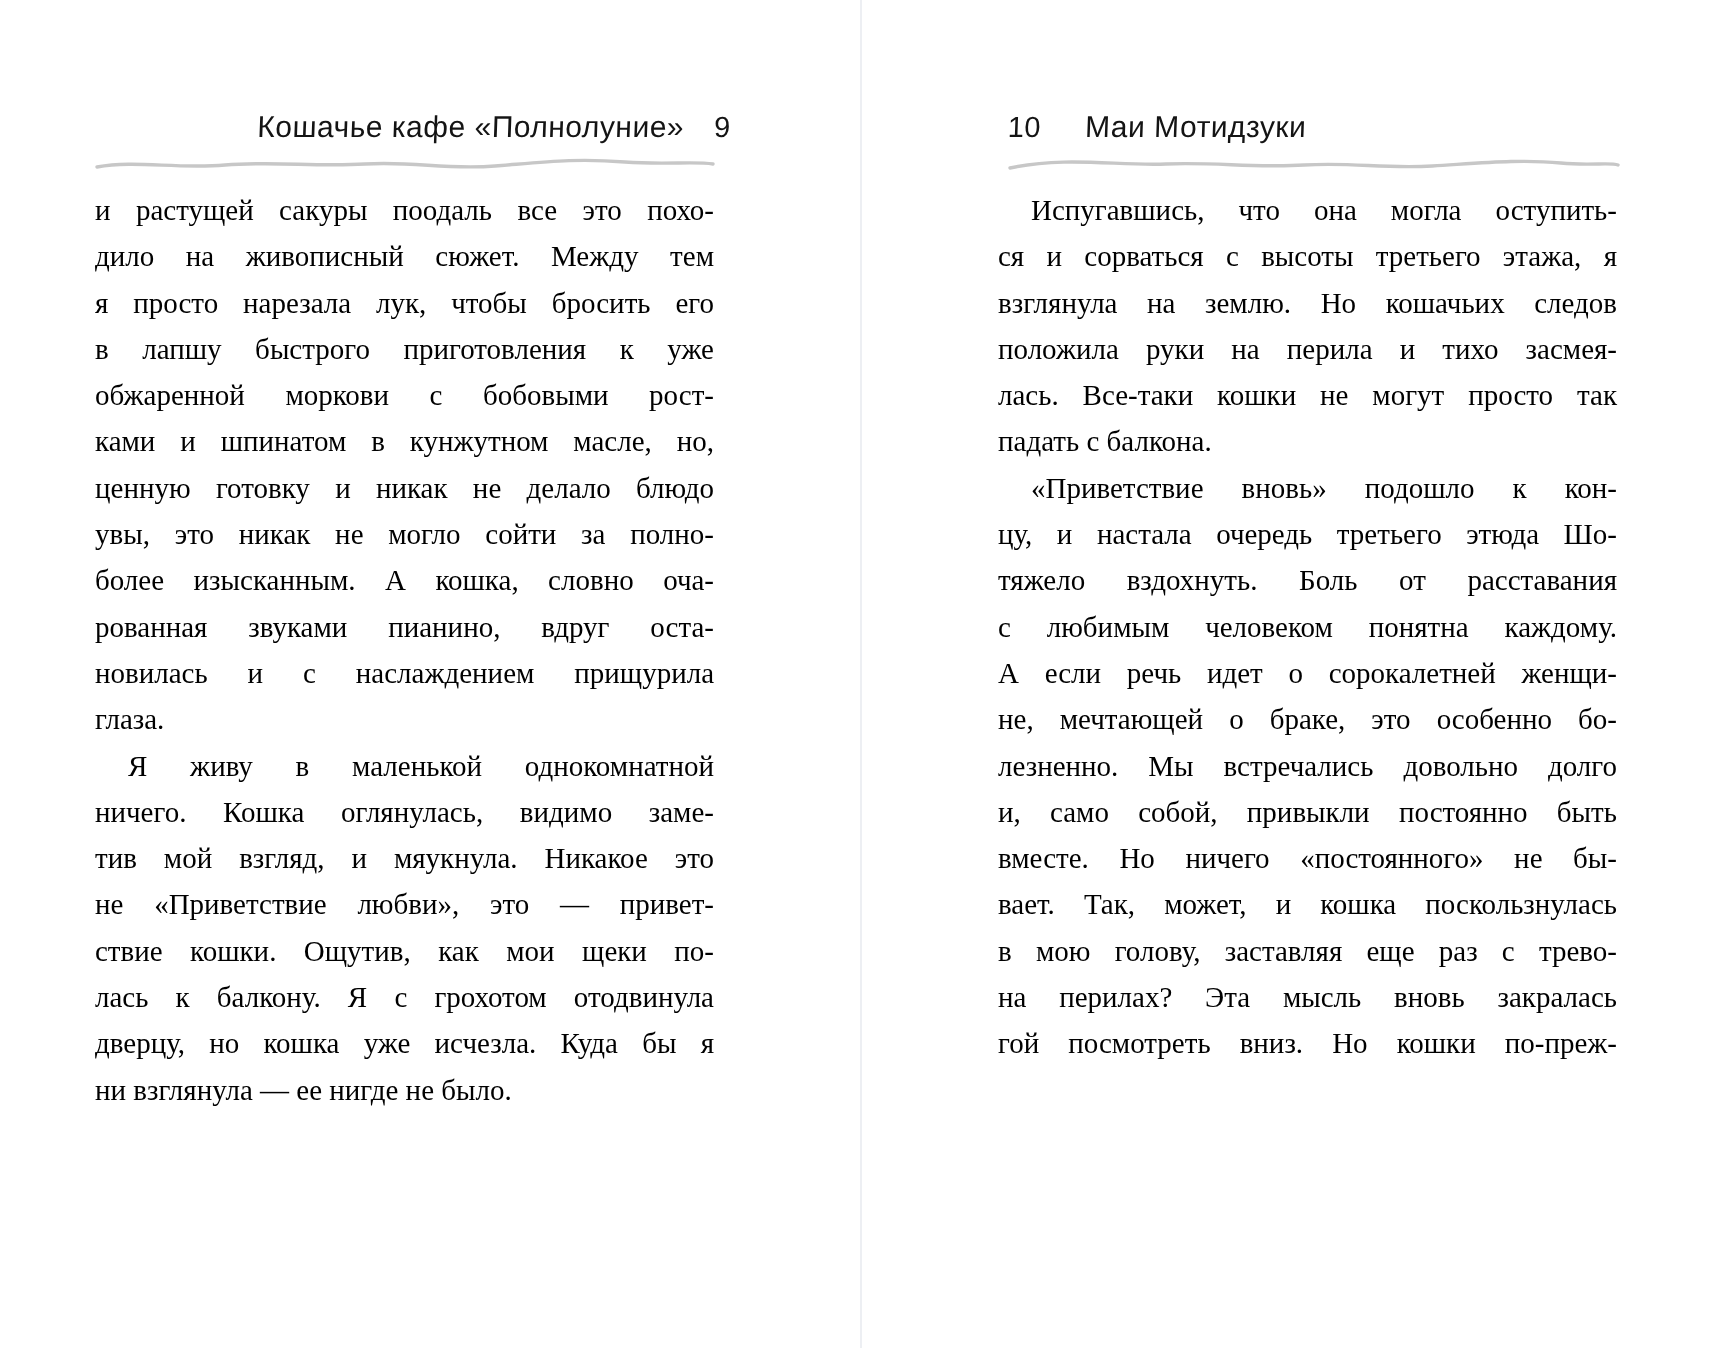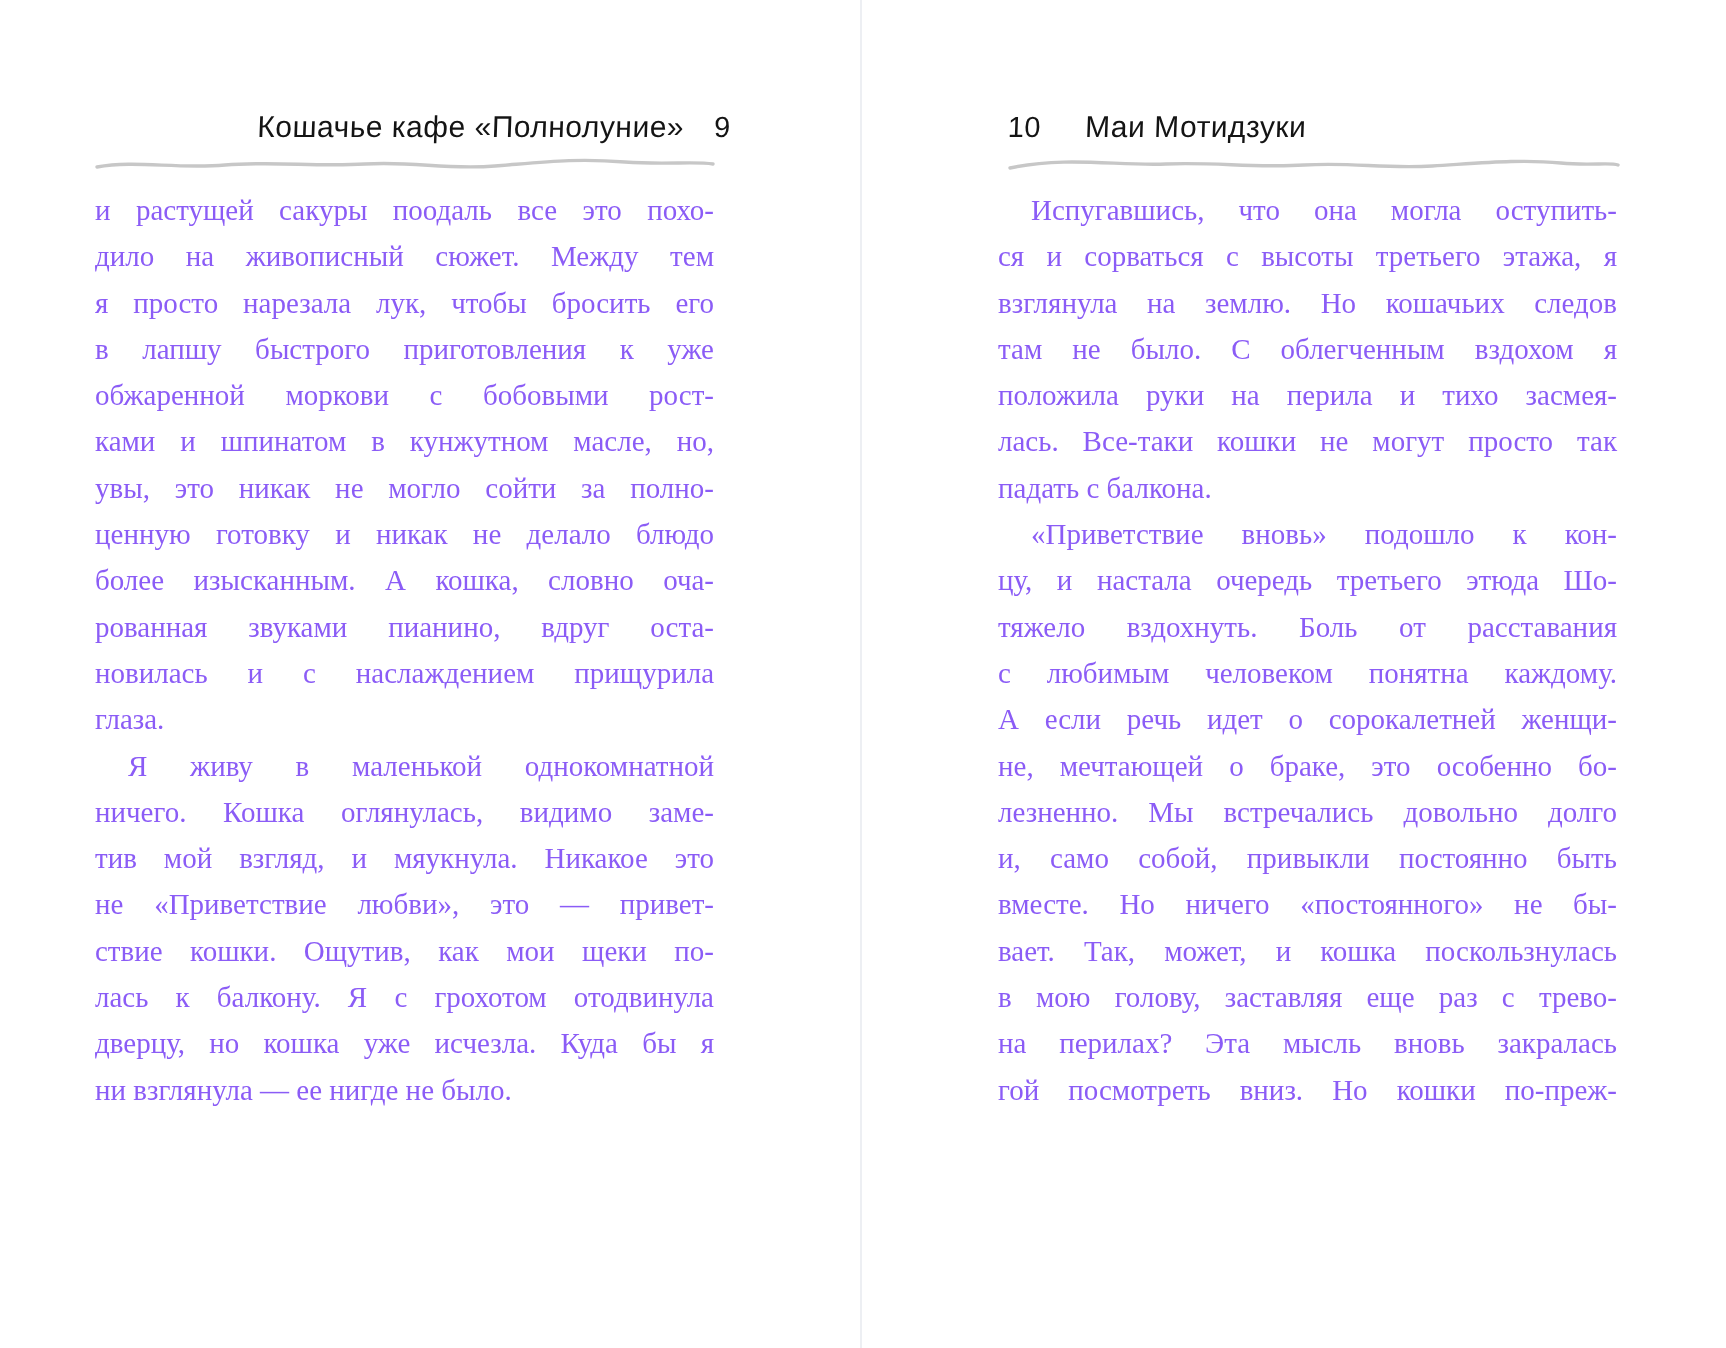--- a/index.html
+++ b/index.html
@@ -18,21 +18,21 @@
   }
   .page-head .pgnum{font-size:29px;}
   .head-left{left:95px;width:636px;justify-content:flex-end;gap:30px;}
   .head-right{left:1008px;width:619px;justify-content:flex-start;gap:44px;}
   .squiggle{position:absolute;height:22px;}
   .squiggle svg{display:block;width:100%;height:100%;}
   .squig-left{left:95px;top:152px;width:620px;}
   .squig-right{left:1008px;top:152px;width:612px;}
   .textblock{
     position:absolute;top:187px;width:619px;
-    font-size:29px;line-height:46.3px;color:#8b5cf6;
+    font-size:29px;line-height:46.3px;color:#000000;
   }
   .text-left{left:95px;}
   .text-right{left:998px;}
   .line{
     text-align:justify;text-align-last:justify;
     height:46.3px;overflow:visible;
   }
   .line.end{text-align-last:left;}
   .line.indent{text-indent:33px;}
 </style>
@@ -62,40 +62,39 @@
   </svg>
 </div>
 
 <div class="textblock text-left">
     <div class="line">и растущей сакуры поодаль все это похо-</div>
     <div class="line">дило на живописный сюжет. Между тем</div>
     <div class="line">я просто нарезала лук, чтобы бросить его</div>
     <div class="line">в лапшу быстрого приготовления к уже</div>
     <div class="line">обжаренной моркови с бобовыми рост-</div>
     <div class="line">ками и шпинатом в кунжутном масле, но,</div>
+    <div class="line">ценную готовку и никак не делало блюдо</div>
     <div class="line">увы, это никак не могло сойти за полно-</div>
-    <div class="line">ценную готовку и никак не делало блюдо</div>
     <div class="line">более изысканным. А кошка, словно оча-</div>
     <div class="line">рованная звуками пианино, вдруг оста-</div>
     <div class="line">новилась и с наслаждением прищурила</div>
     <div class="line end">глаза.</div>
     <div class="line indent">Я живу в маленькой однокомнатной</div>
     <div class="line">ничего. Кошка оглянулась, видимо заме-</div>
     <div class="line">тив мой взгляд, и мяукнула. Никакое это</div>
     <div class="line">не «Приветствие любви», это — привет-</div>
     <div class="line">ствие кошки. Ощутив, как мои щеки по-</div>
     <div class="line">лась к балкону. Я с грохотом отодвинула</div>
     <div class="line">дверцу, но кошка уже исчезла. Куда бы я</div>
     <div class="line end">ни взглянула — ее нигде не было.</div>
   </div>
 <div class="textblock text-right">
     <div class="line indent">Испугавшись, что она могла оступить-</div>
     <div class="line">ся и сорваться с высоты третьего этажа, я</div>
     <div class="line">взглянула на землю. Но кошачьих следов</div>
-    <div class="line">там не было. С облегченным вздохом я</div>
     <div class="line">положила руки на перила и тихо засмея-</div>
     <div class="line">лась. Все-таки кошки не могут просто так</div>
     <div class="line end">падать с балкона.</div>
     <div class="line indent">«Приветствие вновь» подошло к кон-</div>
     <div class="line">цу, и настала очередь третьего этюда Шо-</div>
     <div class="line">тяжело вздохнуть. Боль от расставания</div>
     <div class="line">с любимым человеком понятна каждому.</div>
     <div class="line">А если речь идет о сорокалетней женщи-</div>
     <div class="line">не, мечтающей о браке, это особенно бо-</div>
     <div class="line">лезненно. Мы встречались довольно долго</div>

